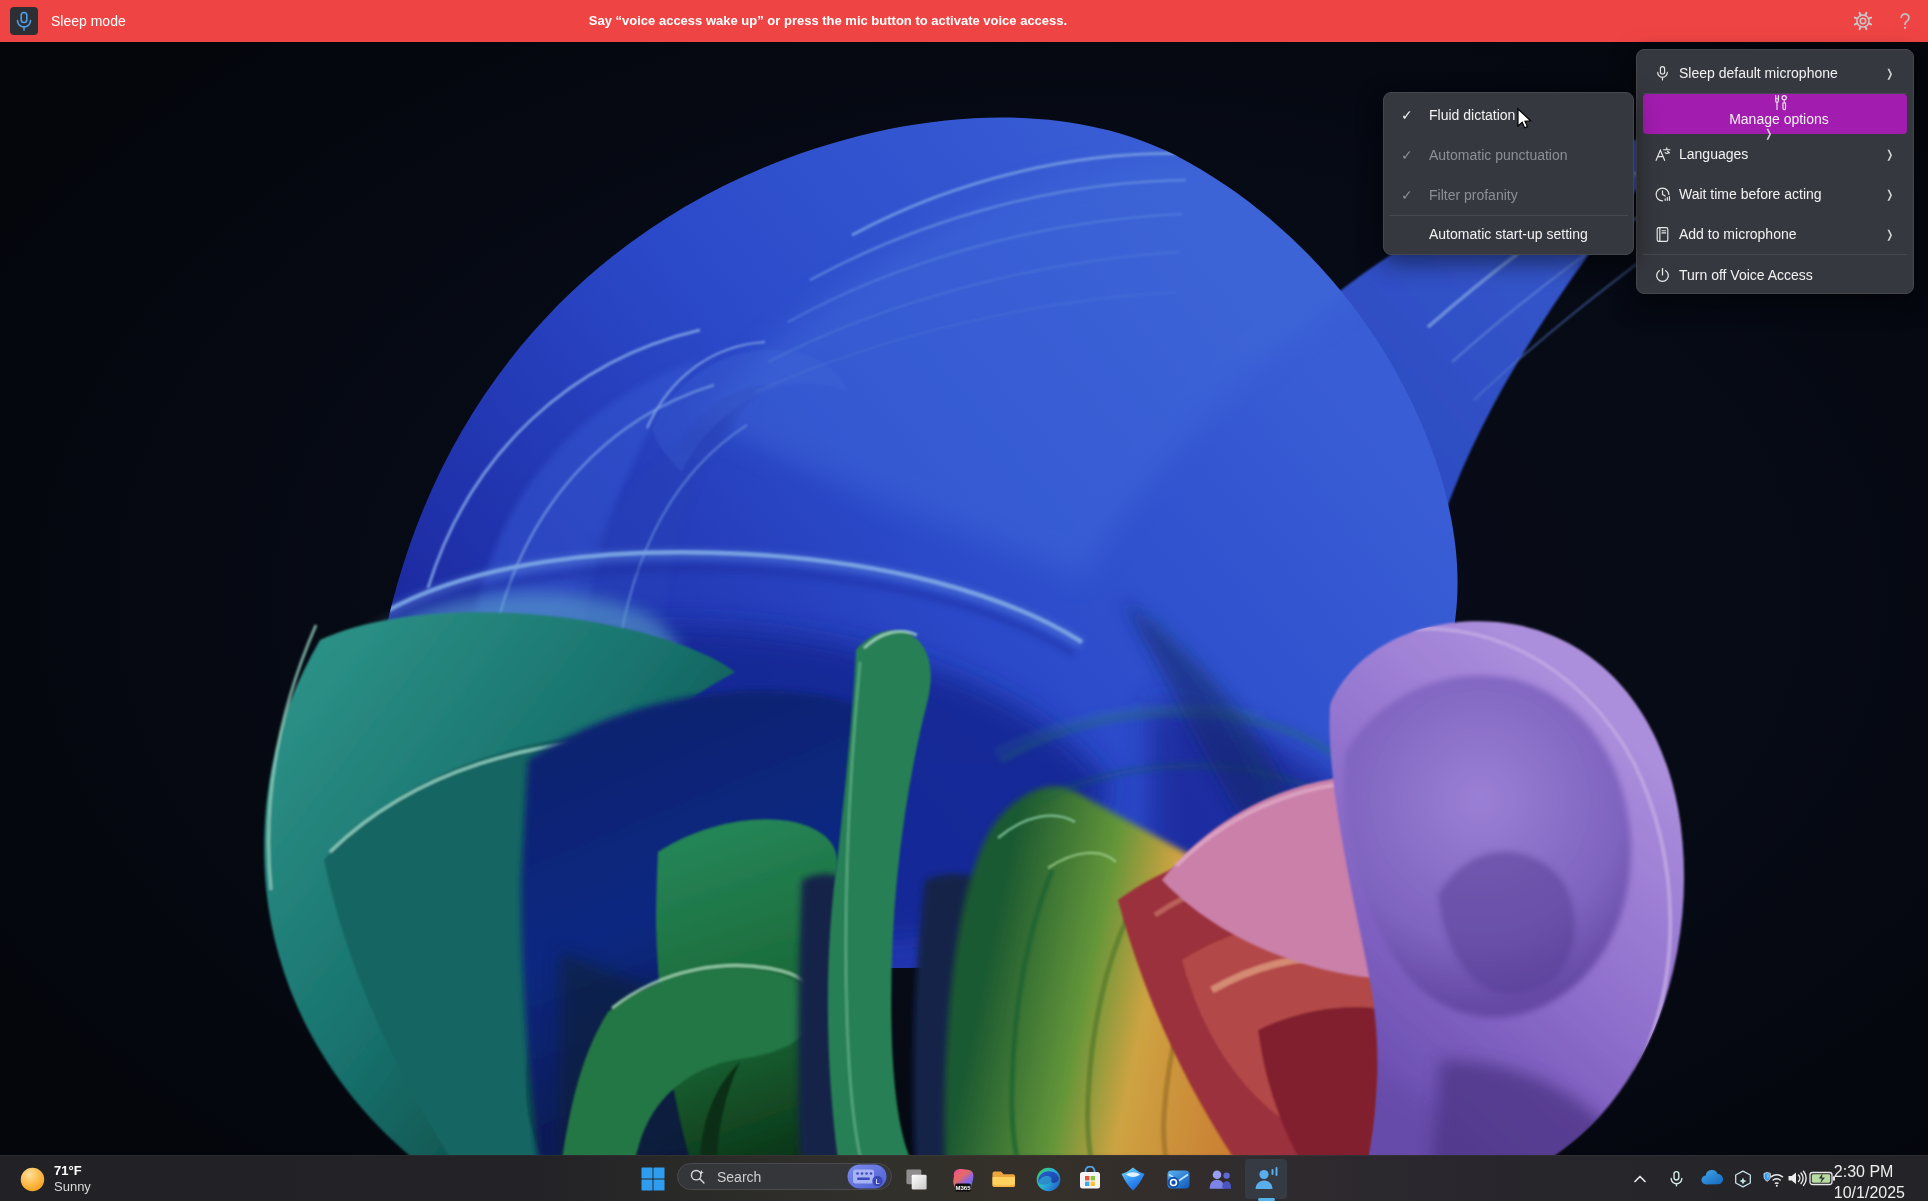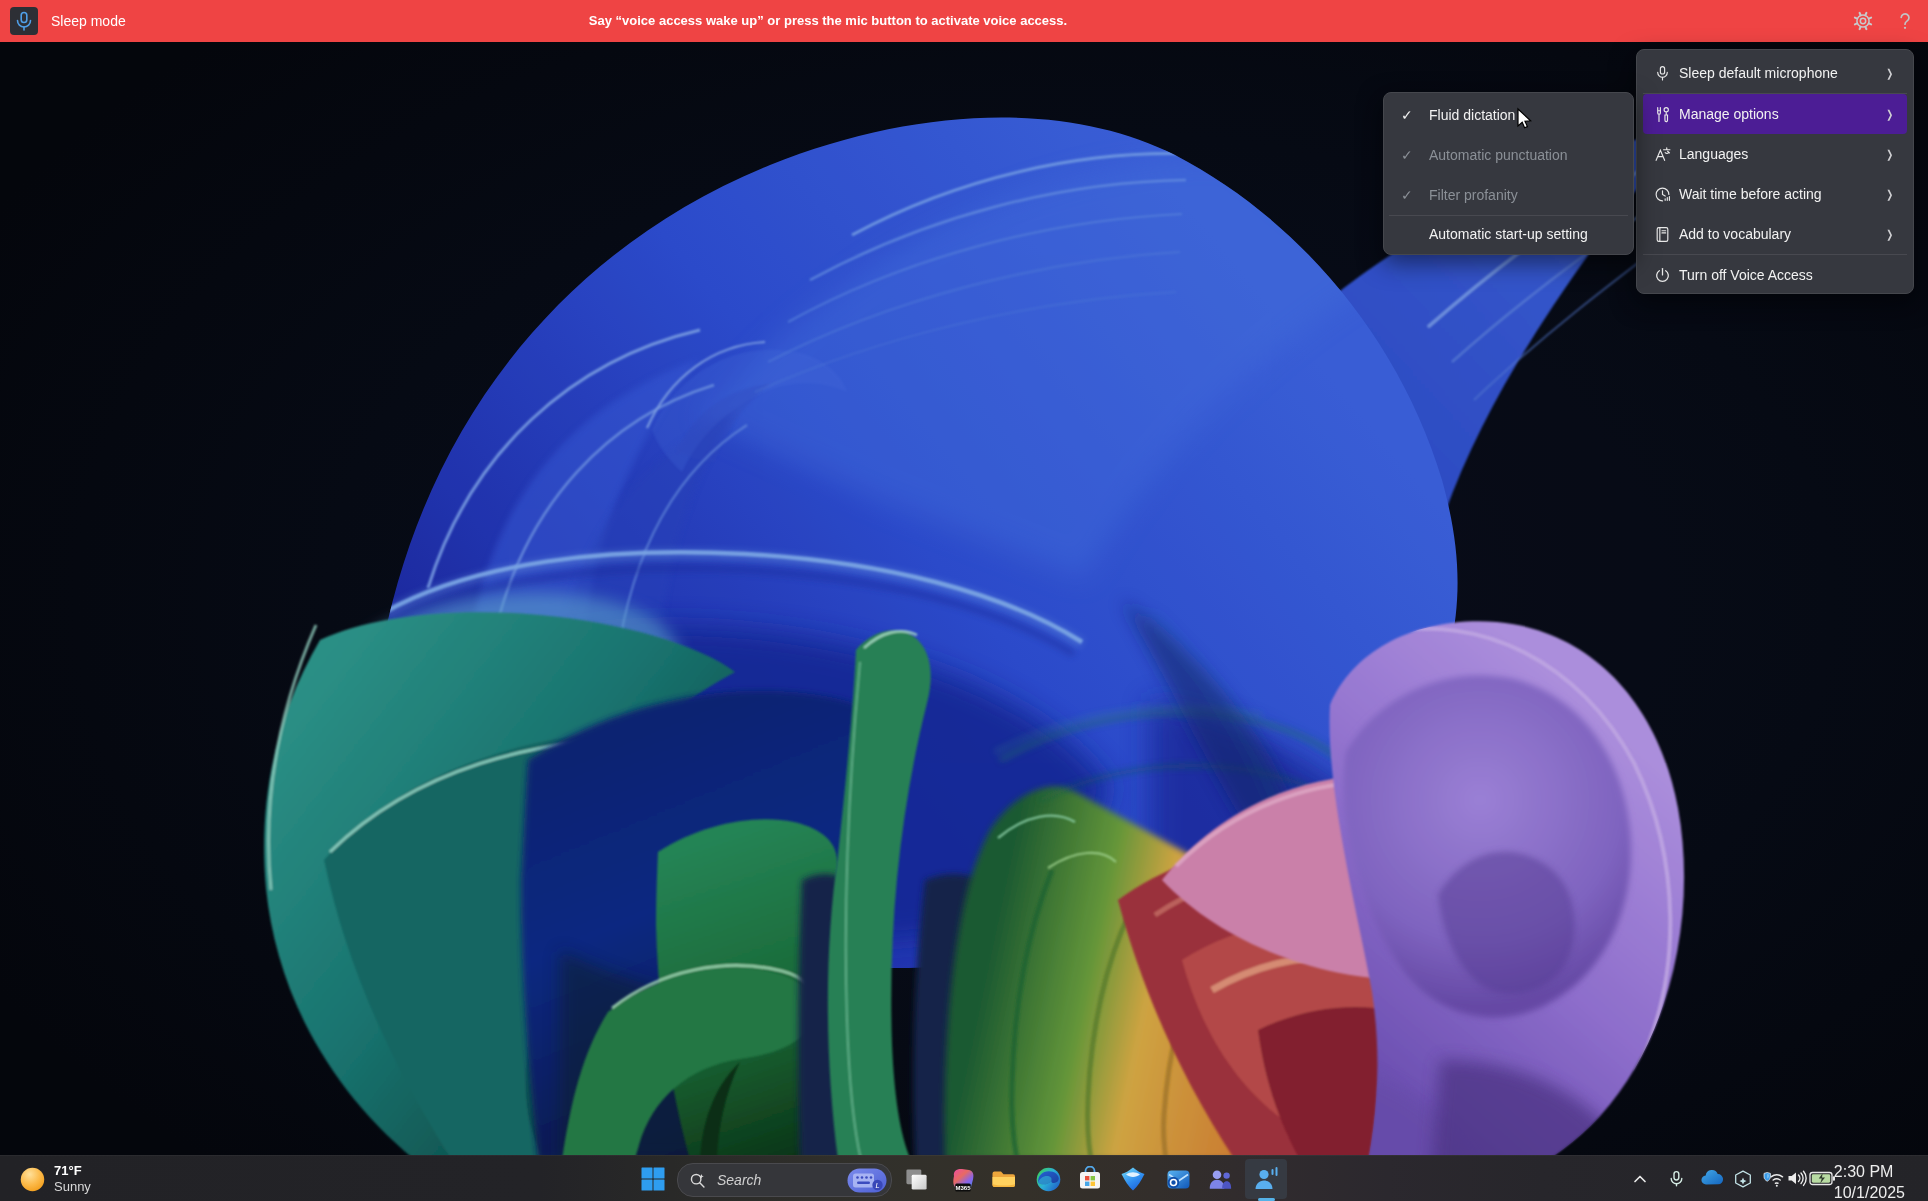--- a/index.html
+++ b/index.html
@@ -14,21 +14,21 @@
   #sleepmode { position:absolute; left:51px; top:13px; color:#ffffff; font-size:14px; }
   #topmsg { position:absolute; left:0; top:13px; width:1656px; text-align:center;
     color:#ffffff; font-size:13px; font-weight:bold; }
   .topicon { position:absolute; top:10px; color:#c8c9cc; }
   
   .menu { position:absolute; background:#36383f; border:1px solid #45474d;
     border-radius:8px; z-index:20; box-shadow:0 8px 24px rgba(0,0,0,.5); }
   #menu-r { left:1636px; top:49px; width:278px; height:245px; padding:3px 6px; }
   .mrow { position:relative; height:40px; border-radius:4px; color:#f2f2f2;
     font-size:14px; display:flex; align-items:center; }
-  .mrow.hl { background:#4c1d95; }
+  .mrow.hl { background:#a21caf;flex-direction:column; }
   .mrow .ic { width:17px; height:17px; margin-left:11px; flex:0 0 17px; }
   .mrow .lbl { margin-left:8px; flex:1; }
   .mrow .chev { margin-right:13px; color:#d0d0d3; font-size:11px; transform:scaleX(.75); }
   .msep { height:1px; background:rgba(255,255,255,.09); }
   #menu-s { left:1383px; top:92px; width:251px; height:163px; padding:2px 5px; z-index:21; }
   .srow { position:relative; height:40px; color:#f2f2f2; font-size:14px;
     display:flex; align-items:center; }
   .srow.last { height:36px; }
   .srow.dim { color:#8b9097; }
   .srow .chk { width:18px; margin-left:12px; flex:0 0 18px; font-size:14px; }
@@ -38,23 +38,23 @@
     background:linear-gradient(90deg,#222226 0%,#232327 28%,#2a2a28 36%,#31302b 45%,
       #343029 53%,#332e2b 60%,#302b2e 66%,#2b282e 72%,#27262b 80%,#242428 100%);
     border-top:1px solid rgba(255,255,255,.04); }
   #taskbar .abs { position:absolute; }
   #weather { left:20px; top:0; height:46px; display:flex; align-items:center; }
   #wtxt { margin-left:9px; line-height:1.2; }
   #wtxt .t1 { color:#fff; font-size:13px; font-weight:bold; }
   #wtxt .t2 { color:#d8d8d8; font-size:13px; }
   .tbic { position:absolute; top:3px; width:40px; height:40px; display:flex;
     align-items:center; justify-content:center; border-radius:4px; }
-  #search { position:absolute; left:677px; top:7px; width:215px; height:34px;
+  #search { position:absolute; left:677px; top:7px; width:215px; height:27px;
     border-radius:16px; background:#35363a; border:1px solid #4a4a4e;
-    display:flex; align-items:center;font-style:italic; }
+    display:flex; align-items:center; }
   #search .stxt { color:#cfcfcf; font-size:14px; margin-left:11px; }
   .trayic { position:absolute; top:13px; }
   #clock { position:absolute; right:23px; top:6px; text-align:left; color:#ededed;
     font-size:16px; line-height:1.3; }
 </style>
 </head>
 <body>
 <svg id="wall" style="position:absolute;left:0;top:0;z-index:0" width="1928" height="1201" viewBox="0 0 1928 1201">
 <defs>
   <radialGradient id="bgGlow" cx="56%" cy="50%" r="65%">
@@ -319,21 +319,21 @@
       <span class="chev">❯</span>
   </div>
   <div class="mrow">
     <svg class="ic" viewBox="0 0 16 16">
         <g fill="none" stroke="#e8e8e8" stroke-width="1.1" stroke-linecap="round">
           <rect x="3" y="1.5" width="10" height="13" rx="1.5"></rect>
           <path d="M5.5 1.5 v13"></path>
           <path d="M7.5 4.5 h3.5 M7.5 6.5 h3.5"></path>
         </g>
       </svg>
-    <span class="lbl">Add to vocabulary</span>
+    <span class="lbl">Add to microphone</span>
       <span class="chev">❯</span>
   </div>
   <div class="msep"></div>
   <div class="mrow">
     <svg class="ic" viewBox="0 0 16 16">
         <g fill="none" stroke="#e8e8e8" stroke-width="1.2" stroke-linecap="round">
           <path d="M8 1.5 v6"></path>
           <path d="M5 3.5 a5.5 5.5 0 1 0 6 0"></path>
         </g>
       </svg>

